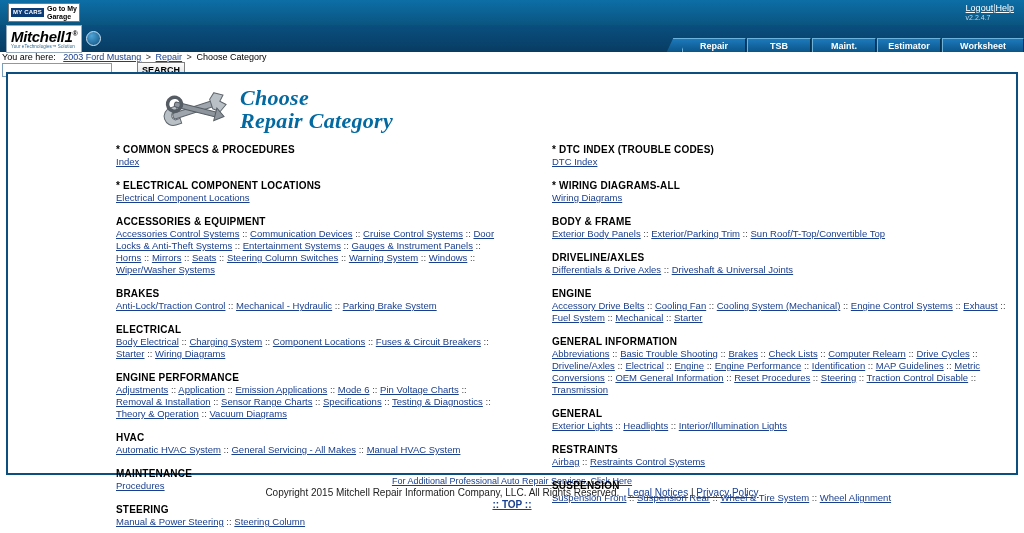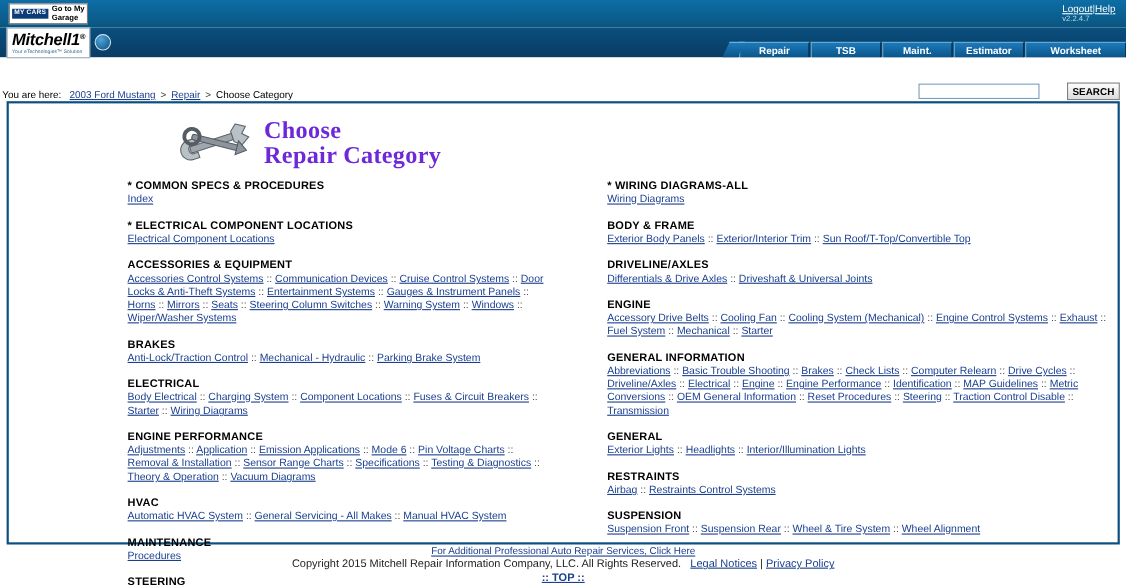--- a/index.html
+++ b/index.html
@@ -122,39 +122,40 @@
     padding: 0 0;
     width: 64px;
     text-align: center;
     height: 14px;
     line-height: 14px;
     margin-left: 1px;
     border-top: 1px solid #6cb4dd;
     border-left: 1px solid #6cb4dd;
     border-right: 1px solid #05324f;
   }
-  .tab.wide { width: 92px; }
+  .tab.wide { width: 82px; }
   .tab-skew {
     width: 14px;
     height: 14px;
     background: linear-gradient(#1d79bb, #0a5689);
     border-top: 1px solid #6cb4dd;
     transform: skewX(-25deg);
     margin-right: -3px;
   }
 
   
   .crumbrow {
-    height: 40px;
+    height: 20px;
     background: #ffffff;
     display: flex;
-    align-items: flex-end;
+    align-items: flex-start;
     justify-content: space-between;
     padding: 0 6px 0 2px;
     border-bottom: 1px solid #ffffff;
+    flex-direction: column;
   }
   .crumbs { font-size: 9px; color: #000; }
   .crumbs a { color: #1a3f8f; }
   .crumbs .sep { color: #333; margin: 0 2px; }
   .searchbox { display: flex; align-items: center; gap: 22px; }
   .searchbox input {
     width: 110px; height: 14px;
     border: 1px solid #7b9ebd;
     font-size: 10px;
     padding: 0 2px;
@@ -184,23 +185,24 @@
     align-items: center;
     padding: 12px 0 6px 150px;
   }
   .wrench {
     width: 76px; height: 46px;
     position: relative;
     margin-right: 6px;
   }
   .title-txt {
     font-family: "Liberation Serif", serif;
+    font-style: italic;
     font-weight: bold;
     font-size: 22px;
-    color: #6d28d9;
+    color: #0369a1;
     line-height: 23px;
     letter-spacing: .3px;
   }
 
   .columns {
     display: flex;
     padding: 6px 0 0 0;
   }
   .col {
     width: 50%;
@@ -347,26 +349,30 @@
           <div class="sec-title">MAINTENANCE</div>
           <div class="sec-links"><a href="#">Procedures</a></div>
         </div>
         <div class="sec">
           <div class="sec-title">STEERING</div>
           <div class="sec-links"><a href="#">Manual &amp; Power Steering</a><span class="dd"> :: </span><a href="#">Steering Column</a></div>
         </div>
       </div>
     <div class="col right" id="colRight">
         <div class="sec">
+          <div class="sec-title">* DTC INDEX (TROUBLE CODES)</div>
+          <div class="sec-links"><a href="#">DTC Index</a></div>
+        </div>
+        <div class="sec">
           <div class="sec-title">* WIRING DIAGRAMS-ALL</div>
           <div class="sec-links"><a href="#">Wiring Diagrams</a></div>
         </div>
         <div class="sec">
           <div class="sec-title">BODY &amp; FRAME</div>
-          <div class="sec-links"><a href="#">Exterior Body Panels</a><span class="dd"> :: </span><a href="#">Exterior/Interior Trim</a><span class="dd"> :: </span><a href="#">Sun Roof/T-Top/Convertible Top</a></div>
+          <div class="sec-links"><a href="#">Exterior Body Panels</a><span class="dd"> :: </span><a href="#">Exterior/Parking Trim</a><span class="dd"> :: </span><a href="#">Sun Roof/T-Top/Convertible Top</a></div>
         </div>
         <div class="sec">
           <div class="sec-title">DRIVELINE/AXLES</div>
           <div class="sec-links"><a href="#">Differentials &amp; Drive Axles</a><span class="dd"> :: </span><a href="#">Driveshaft &amp; Universal Joints</a></div>
         </div>
         <div class="sec">
           <div class="sec-title">ENGINE</div>
           <div class="sec-links"><a href="#">Accessory Drive Belts</a><span class="dd"> :: </span><a href="#">Cooling Fan</a><span class="dd"> :: </span><a href="#">Cooling System (Mechanical)</a><span class="dd"> :: </span><a href="#">Engine Control Systems</a><span class="dd"> :: </span><a href="#">Exhaust</a><span class="dd"> :: </span><a href="#">Fuel System</a><span class="dd"> :: </span><a href="#">Mechanical</a><span class="dd"> :: </span><a href="#">Starter</a></div>
         </div>
         <div class="sec">

